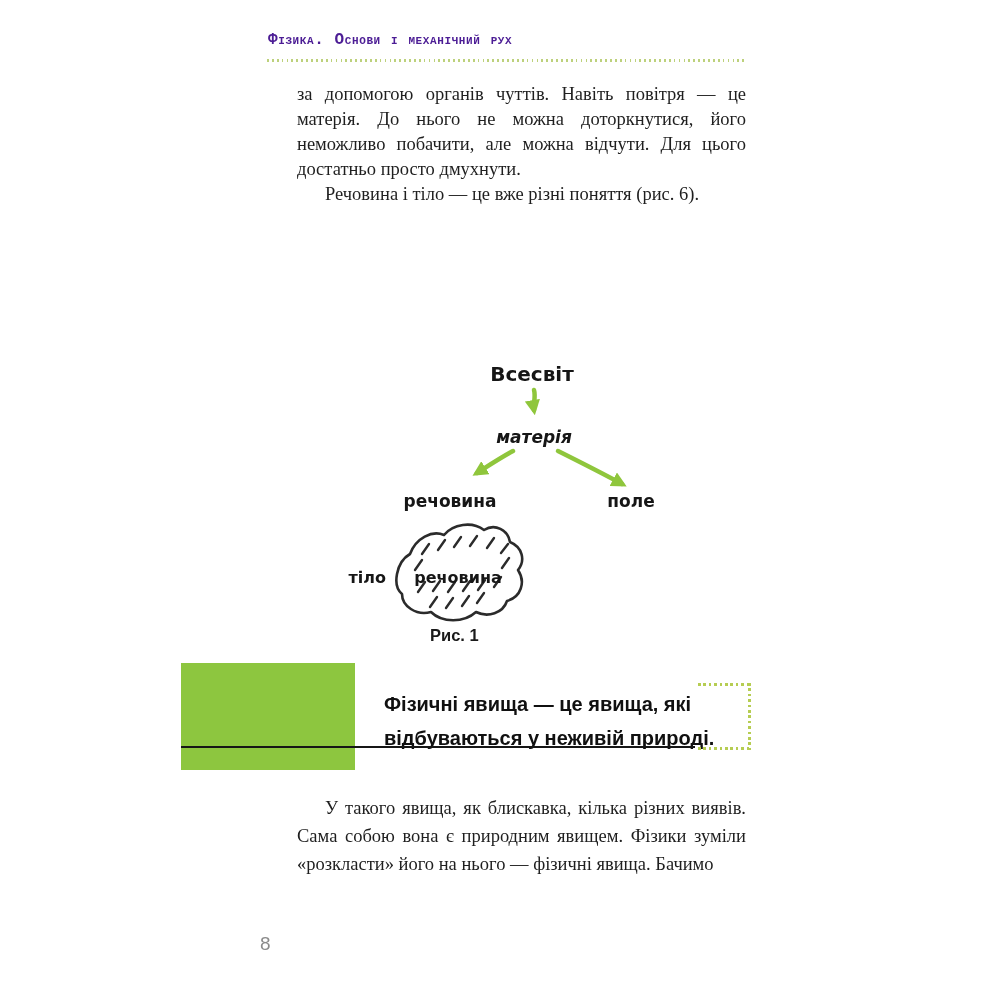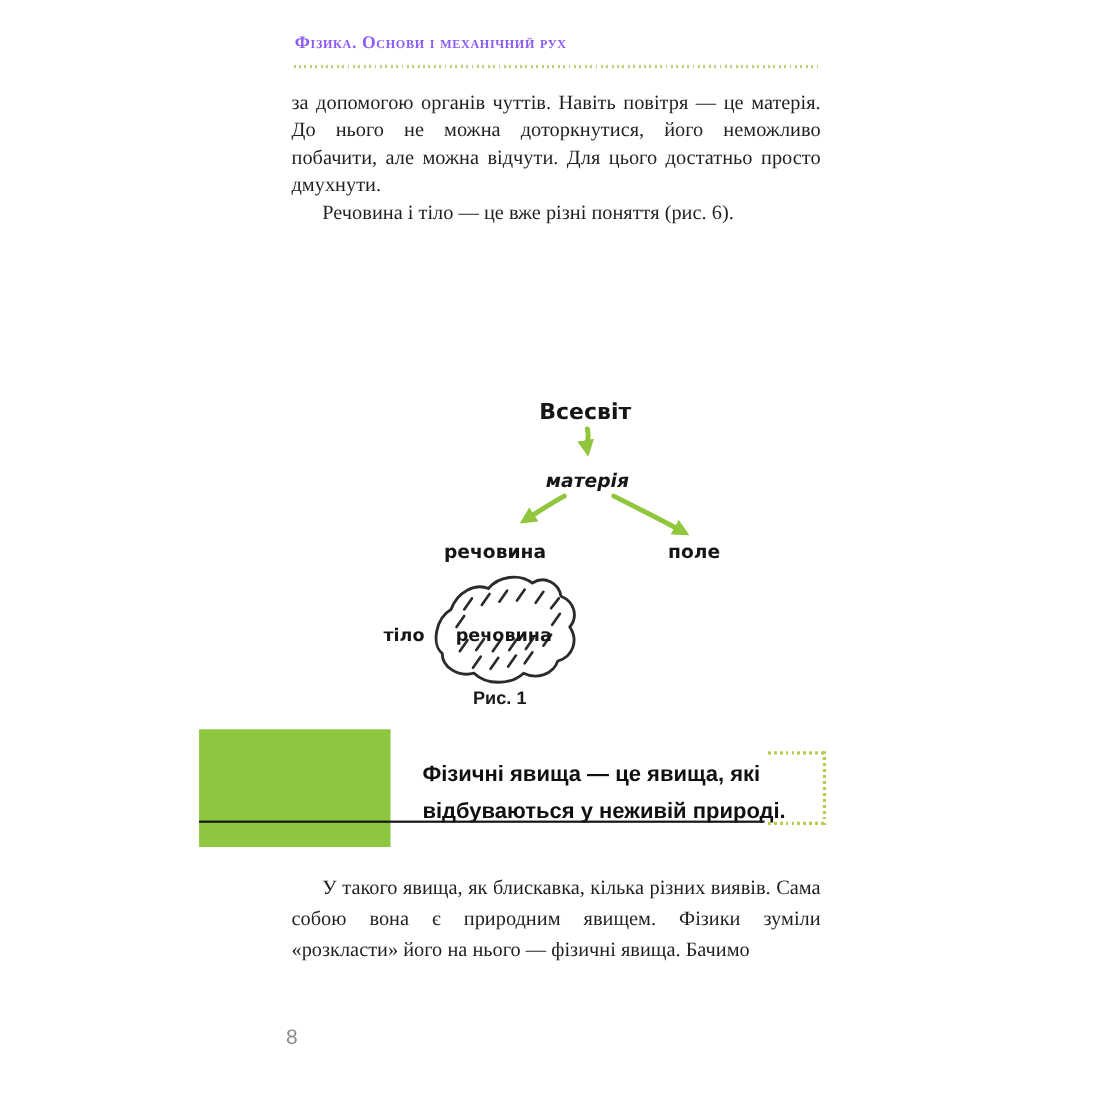--- a/index.html
+++ b/index.html
@@ -7,36 +7,36 @@
   body { background: #ffffff; font-family: "Liberation Serif", serif; }
 
   .page {
     position: relative; width: 1000px; height: 1000px;
     background: #ffffff; overflow: hidden;
   }
 
   
   .running-head {
     position: absolute; left: 268px; top: 31px;
-    font-family: Liberation Serif, serif;
+    font-family: Liberation Mono, monospace;
     font-variant: small-caps;
     font-weight: 600; font-size: 16px; letter-spacing: 0.6px;
-    color: #8b5cf6;
+    color: #4c1d95;
   }
   .dotted-rule {
     position: absolute; left: 267px; top: 59px; width: 478px; height: 3px;
     background: repeating-linear-gradient(90deg, #bdd17c 0 1.7px, transparent 1.7px 4.9px);
   }
 
   
   .text-top { position: absolute; left: 265px; top: 82px; width: 481px; }
   .text-bottom { position: absolute; left: 265px; top: 794px; width: 481px; }
   p.body {
     font-size: 18.5px; line-height: 25px; color: #1f1f1f;
-    text-align: justify; text-indent: 28px;
+    text-align: justify; text-indent: 28px; margin-left: 32px;
   }
   .text-bottom p.body { line-height: 28px; }
   p.body.no-indent { text-indent: 0; }
 
   
   .figure { position: absolute; left: 330px; top: 356px; width: 430px; height: 268px; }
   .figure svg { display: block; width: 430px; height: 268px; }
   .fig-label {
     font-family: "DejaVu Sans", sans-serif;
     font-weight: bold; fill: #161616;

